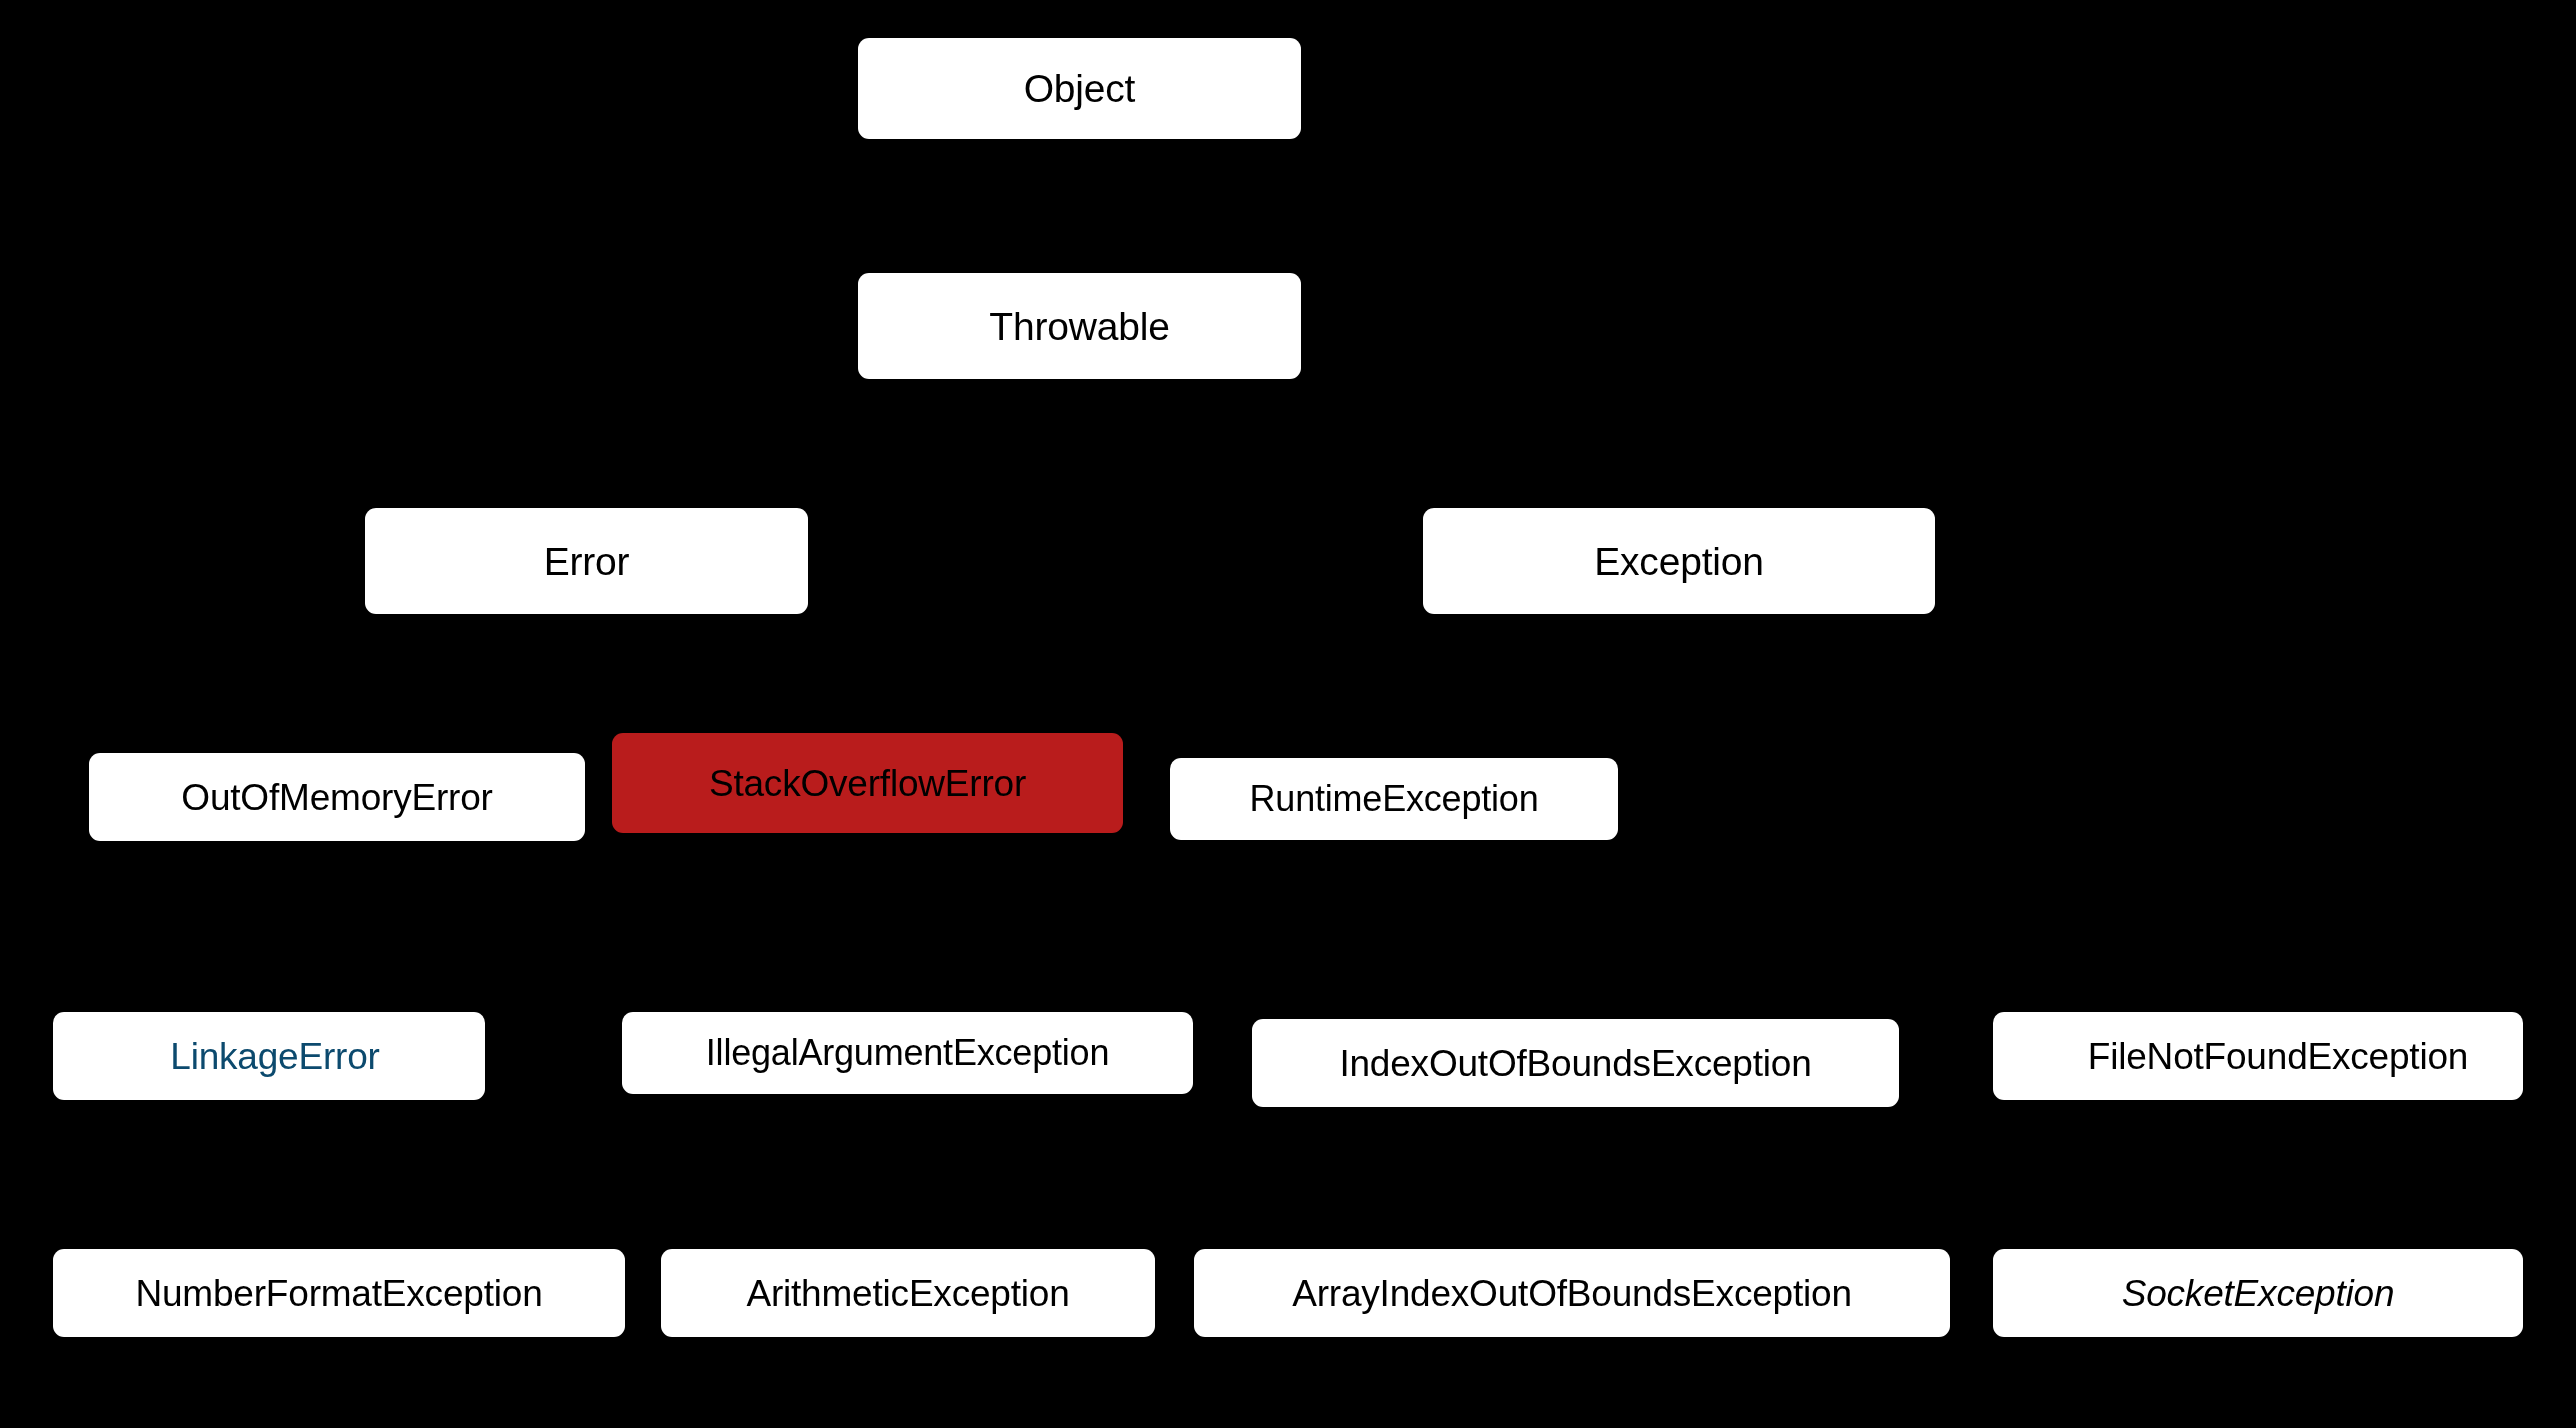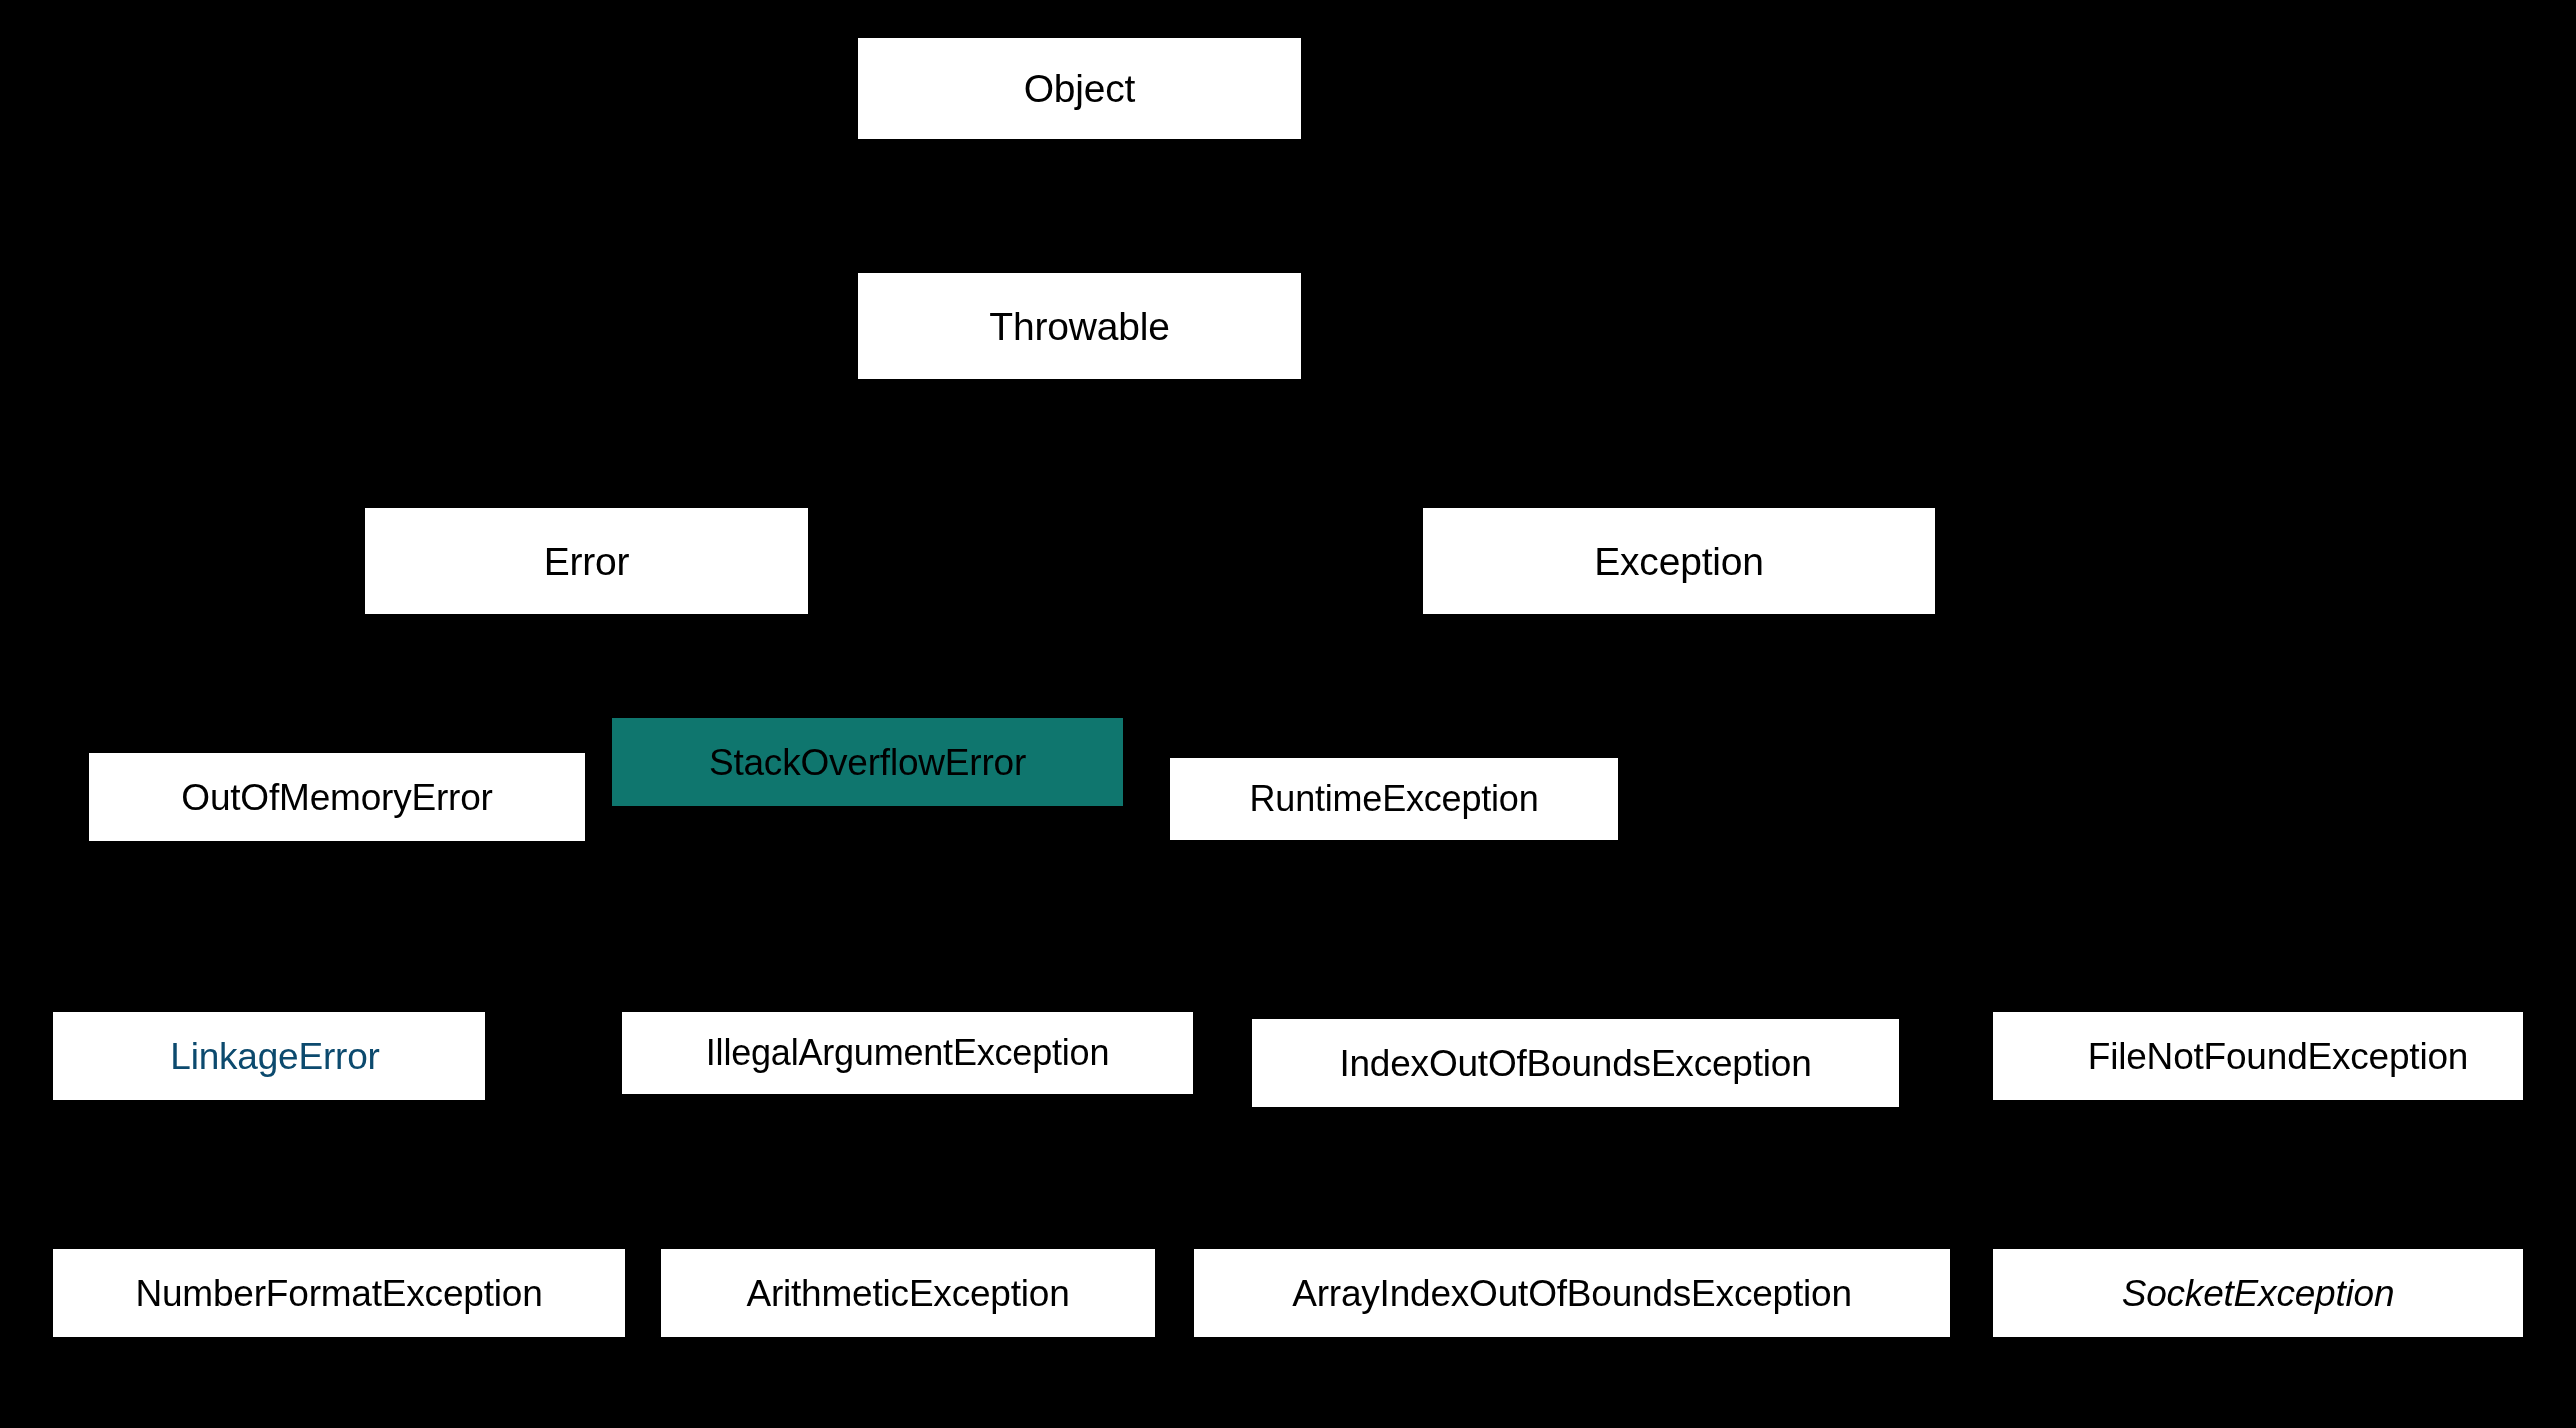--- a/index.html
+++ b/index.html
@@ -20,20 +20,21 @@
     background: #ffffff;
     color: #000000;
     display: flex;
     align-items: center;
     justify-content: center;
     box-sizing: border-box;
     text-align: center;
     line-height: 1;
     white-space: nowrap;
     letter-spacing: -0.2px;
+    border-radius: 11px;
   }
   .node-label {
     display: block;
     padding: 0 5.1px;
   }
 </style>
 </head>
 <body>
 
 <div id="canvas" style="width: 2576px; height: 1429px; background: rgb(0, 0, 0);">
@@ -45,21 +46,21 @@
     </div>
     <div class="node" style="left: 365px; top: 508px; width: 443px; height: 106px; background: rgb(255, 255, 255); color: rgb(0, 0, 0); font-size: 39px;">
       <span class="node-label">Error</span>
     </div>
     <div class="node" style="left: 1423px; top: 508px; width: 512px; height: 106px; background: rgb(255, 255, 255); color: rgb(0, 0, 0); font-size: 39px;">
       <span class="node-label">Exception</span>
     </div>
     <div class="node" style="left: 53px; top: 753px; width: 496px; height: 88px; background: rgb(255, 255, 255); color: rgb(0, 0, 0); font-size: 37px; margin-left: 36px;">
       <span class="node-label">OutOfMemoryError</span>
     </div>
-    <div class="node" style="left: 612px; top: 718px; width: 511px; height: 88px; background: #0f766e; color: rgb(0, 0, 0); font-size: 37px;">
+    <div class="node" style="left: 612px; top: 733px; width: 511px; height: 100px; background: #b91c1c; color: rgb(0, 0, 0); font-size: 37px;">
       <span class="node-label">StackOverflowError</span>
     </div>
     <div class="node" style="left: 1170px; top: 758px; width: 448px; height: 82px; background: rgb(255, 255, 255); color: rgb(0, 0, 0); font-size: 36px;">
       <span class="node-label">RuntimeException</span>
     </div>
     <div class="node" style="left: 53px; top: 1012px; width: 432px; height: 88px; background: rgb(255, 255, 255); color: #0c4a6e; font-size: 37px; padding-left: 12px;">
       <span class="node-label">LinkageError</span>
     </div>
     <div class="node" style="left: 622px; top: 1012px; width: 571px; height: 82px; background: rgb(255, 255, 255); color: rgb(0, 0, 0); font-size: 36px;">
       <span class="node-label">IllegalArgumentException</span>

